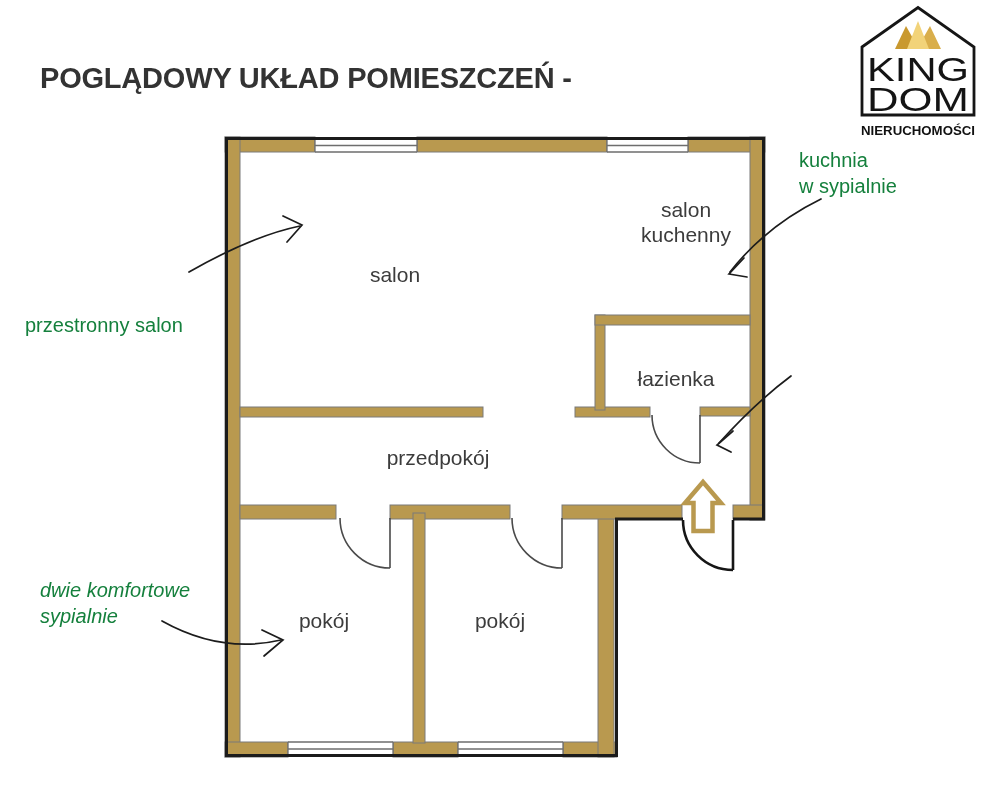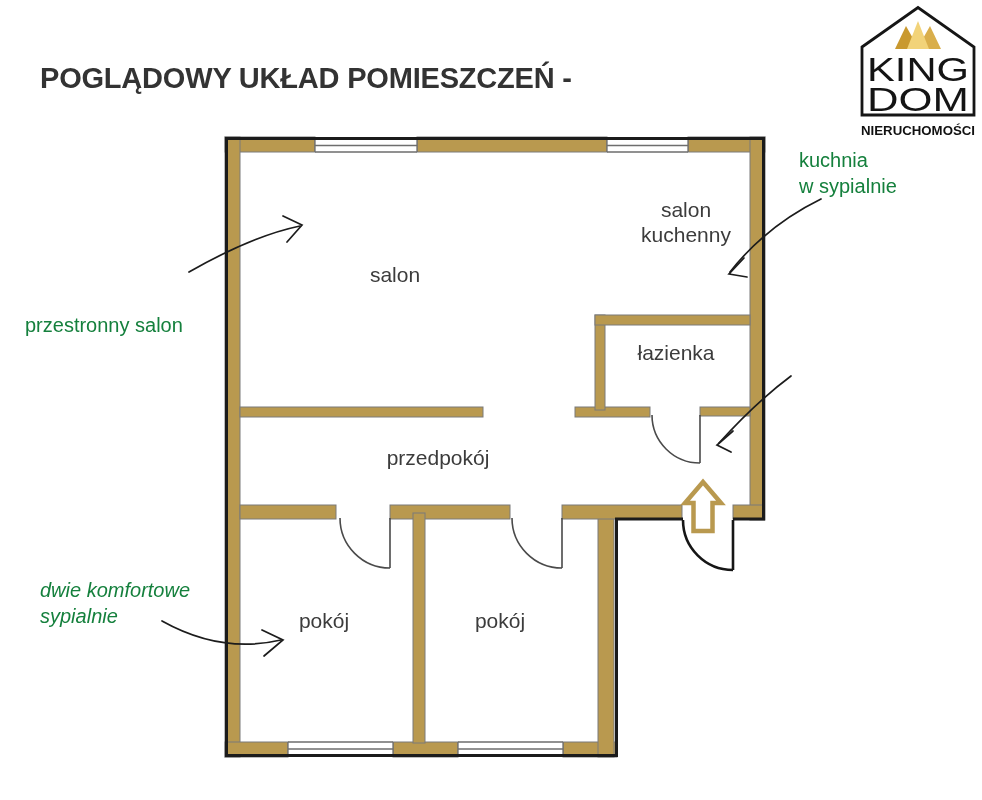--- a/index.html
+++ b/index.html
@@ -110,21 +110,21 @@
     <path class="ann-arrow" d="M 162 621 Q 221 654 281 640"></path>
     <path class="ann-arrow" d="M 262 630 L 283 640 L 264 656"></path>
   </g>
 </svg>
 
 <div class="room-label" style="left:395px;top:274px;">salon</div>
 <div class="room-label" style="left:686px;top:222px;">
   <div>salon</div>
   <div>kuchenny</div>
 </div>
-<div class="room-label" style="left:676px;top:352px;text-align:center;">łazienka</div>
+<div class="room-label" style="left:676px;top:378px;text-align:center;">łazienka</div>
 <div class="room-label" style="left:438px;top:457px;">przedpokój</div>
 <div class="room-label" style="left:324px;top:620px;">pokój</div>
 <div class="room-label" style="left:500px;top:620px;">pokój</div>
 
 <div class="note" style="left:25px;top:282px;margin-top:30px;">przestronny salon</div>
 <div class="note" style="left:799px;top:147px;">
   <div>kuchnia</div>
   <div>w sypialnie</div>
 </div>
 <div class="note" style="left:789px;top:344px;">

